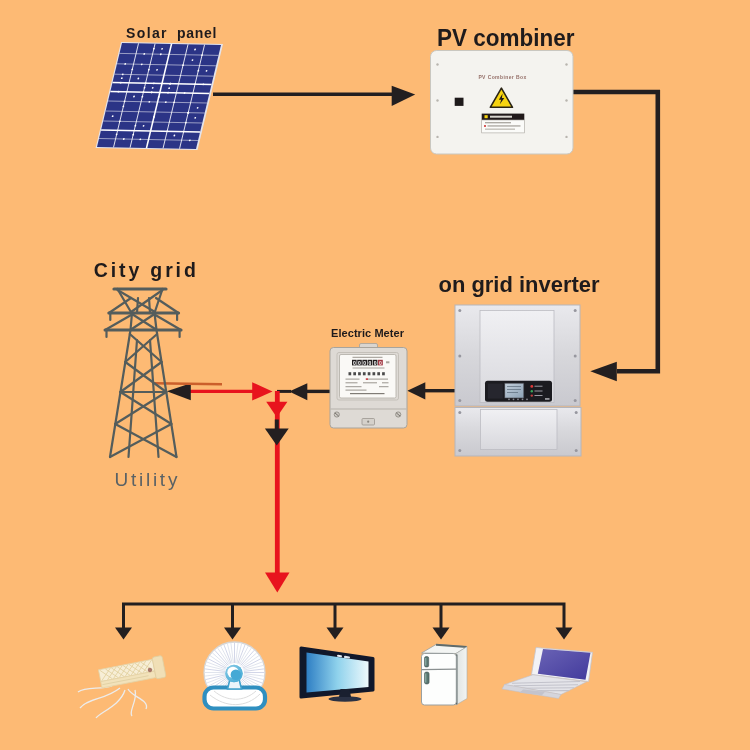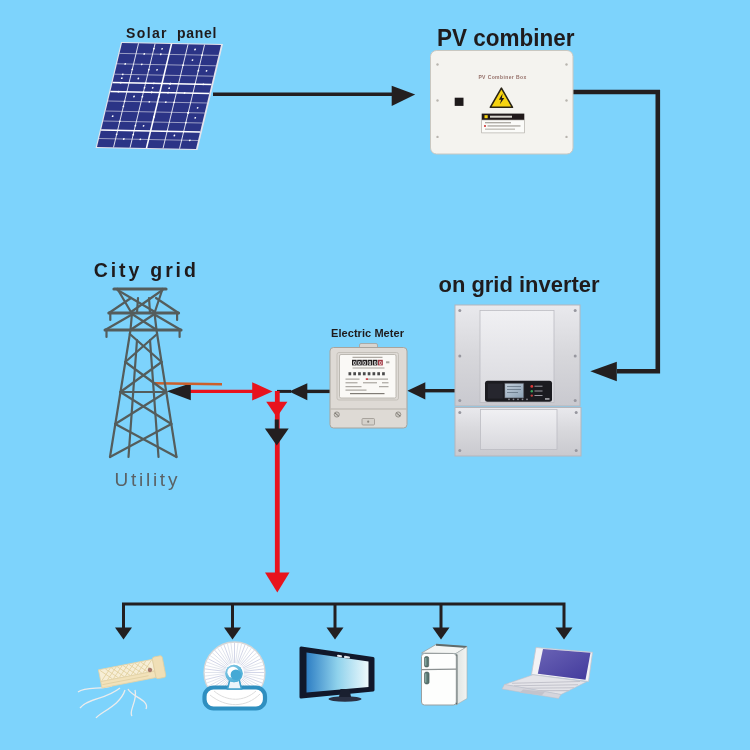--- a/index.html
+++ b/index.html
@@ -1,16 +1,16 @@
 <!DOCTYPE html>
 <html><head>
 <meta charset="utf-8">
 <style>
 html,body{margin:0;padding:0;}
-#c{position:relative;width:750px;height:750px;background:#7dd3fc;overflow:hidden;}
+#c{position:relative;width:750px;height:750px;background:#fdba74;overflow:hidden;}
 svg{position:absolute;top:0;left:0;}
 text{font-family:"Liberation Sans",sans-serif;}
 </style>
 </head>
 <body>
 <div id="c">
 <svg width="750" height="750" viewBox="0 0 750 750">
 <defs>
 <linearGradient id="invGrad" x1="0" y1="0" x2="0" y2="1">
  <stop offset="0" stop-color="#e9e9ed"></stop>

